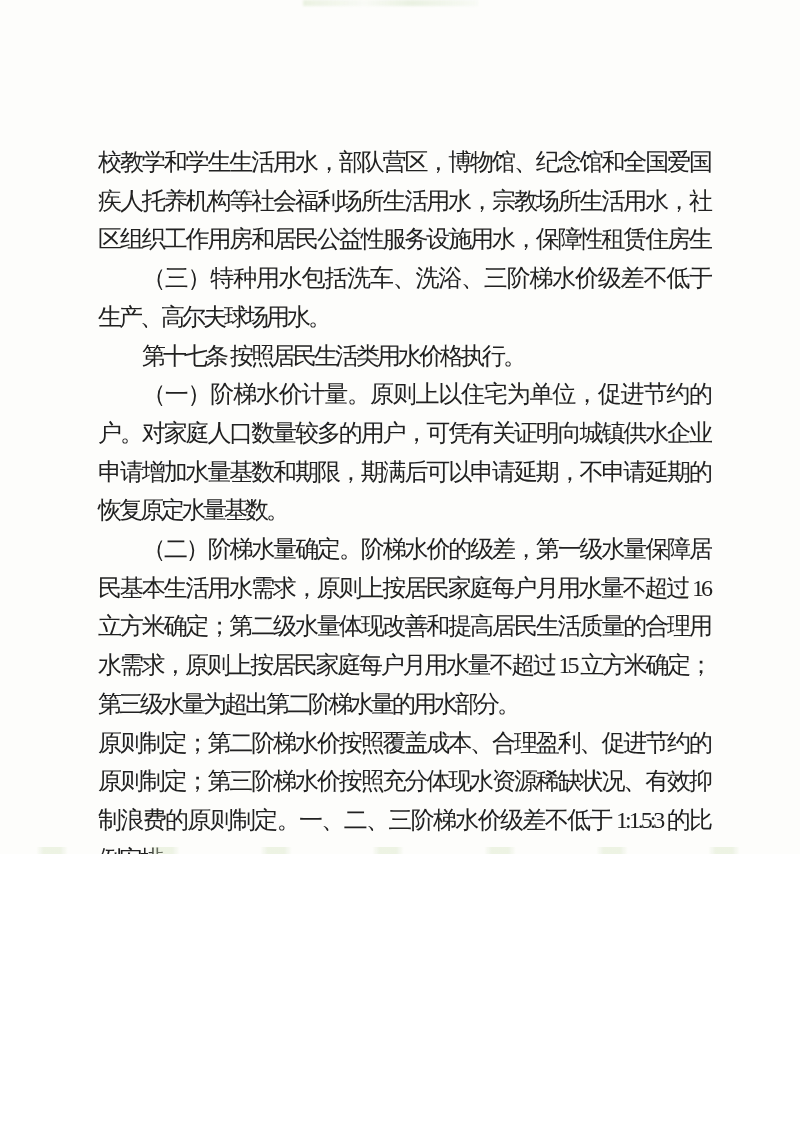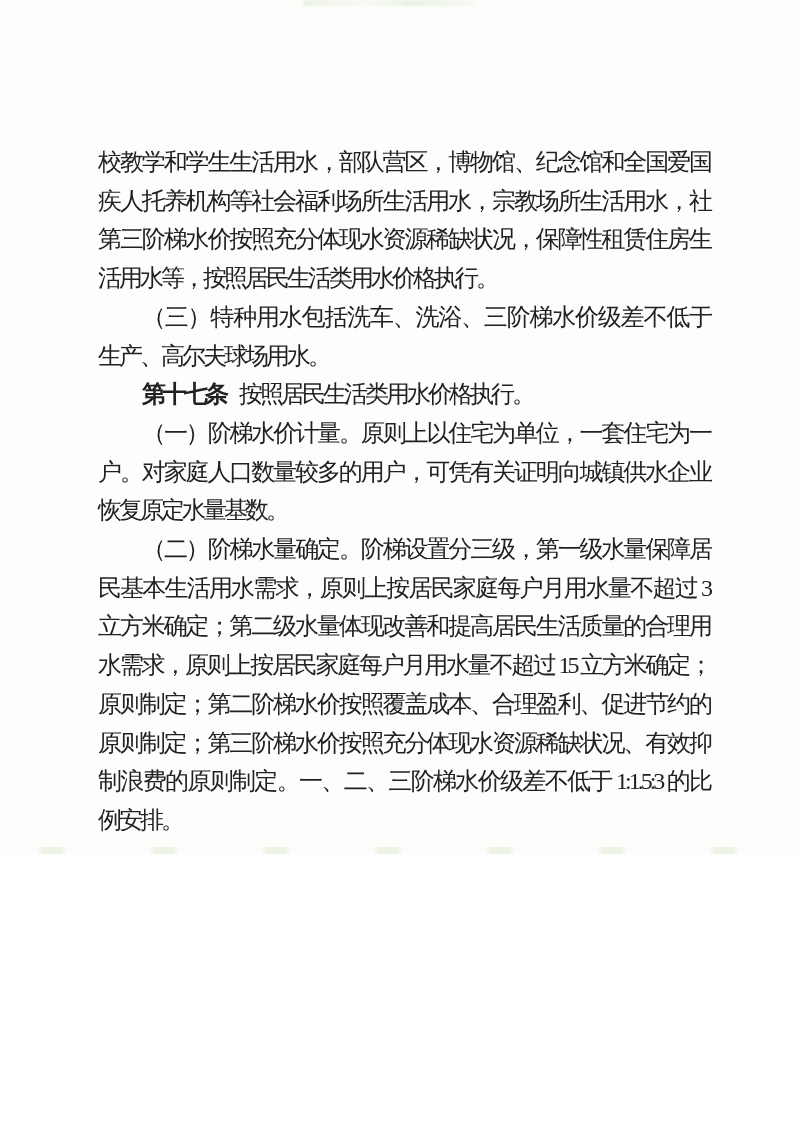--- a/index.html
+++ b/index.html
@@ -55,23 +55,23 @@
     font-size: 24px;
     line-height: 38.7px;
     letter-spacing: -3px;
     text-align: justify;
     color: #212121;
   }
   .fill { text-align-last: justify; }
   .end  { text-align-last: left; }
   .ind  { text-indent: 44px; }
   .bold-lead {
-    font-weight: 700;
+    font-weight: 400;
     font-family: "Liberation Sans", sans-serif;
-    margin-right: 13px;
+    margin-right: 4px;
   }
   .pagenum {
     position: absolute;
     left: 602px;
     top: 1005px;
     width: 96px;
     font-size: 19px;
     letter-spacing: 0.5px;
     text-align: center;
     color: #2b2b2b;
@@ -81,34 +81,35 @@
 </head>
 <body>
 
 <div class="page">
 
   <div class="artifact-top"></div>
 
   <div class="textblock">
     <div class="ln fill">校教学和学生生活用水，部队营区，博物馆、纪念馆和全国爱国</div>
     <div class="ln fill">疾人托养机构等社会福利场所生活用水，宗教场所生活用水，社</div>
-    <div class="ln fill">第三阶梯水价按照充分体现水资源稀缺状况，保障性租赁住房生</div>
-    <div class="ln end">活用水等，按照居民生活类用水价格执行。</div>
+    <div class="ln fill">区组织工作用房和居民公益性服务设施用水，保障性租赁住房生</div>
     <div class="ln ind fill">（三）特种用水包括洗车、洗浴、三阶梯水价级差不低于</div>
     <div class="ln end">生产、高尔夫球场用水。</div>
     <div class="ln ind end">
       <span class="bold-lead">第十七条</span><span>按照居民生活类用水价格执行。</span>
     </div>
-    <div class="ln ind fill">（一）阶梯水价计量。原则上以住宅为单位，一套住宅为一</div>
+    <div class="ln ind fill">（一）阶梯水价计量。原则上以住宅为单位，促进节约的</div>
     <div class="ln fill">户。对家庭人口数量较多的用户，可凭有关证明向城镇供水企业</div>
+    <div class="ln fill">申请增加水量基数和期限，期满后可以申请延期，不申请延期的</div>
     <div class="ln end">恢复原定水量基数。</div>
-    <div class="ln ind fill">（二）阶梯水量确定。阶梯设置分三级，第一级水量保障居</div>
-    <div class="ln fill">民基本生活用水需求，原则上按居民家庭每户月用水量不超过 3</div>
+    <div class="ln ind fill">（二）阶梯水量确定。阶梯水价的级差，第一级水量保障居</div>
+    <div class="ln fill">民基本生活用水需求，原则上按居民家庭每户月用水量不超过 16</div>
     <div class="ln fill">立方米确定；第二级水量体现改善和提高居民生活质量的合理用</div>
     <div class="ln fill">水需求，原则上按居民家庭每户月用水量不超过 15 立方米确定；</div>
+    <div class="ln end">第三级水量为超出第二阶梯水量的用水部分。</div>
     <div class="ln fill">原则制定；第二阶梯水价按照覆盖成本、合理盈利、促进节约的</div>
     <div class="ln fill">原则制定；第三阶梯水价按照充分体现水资源稀缺状况、有效抑</div>
     <div class="ln fill">制浪费的原则制定。一、二、三阶梯水价级差不低于 1:1.5:3 的比</div>
     <div class="ln end">例安排。</div>
   </div>
 
   <div class="pagenum">— 7 —</div>
 
   <div class="artifact-bottom"></div>
 

